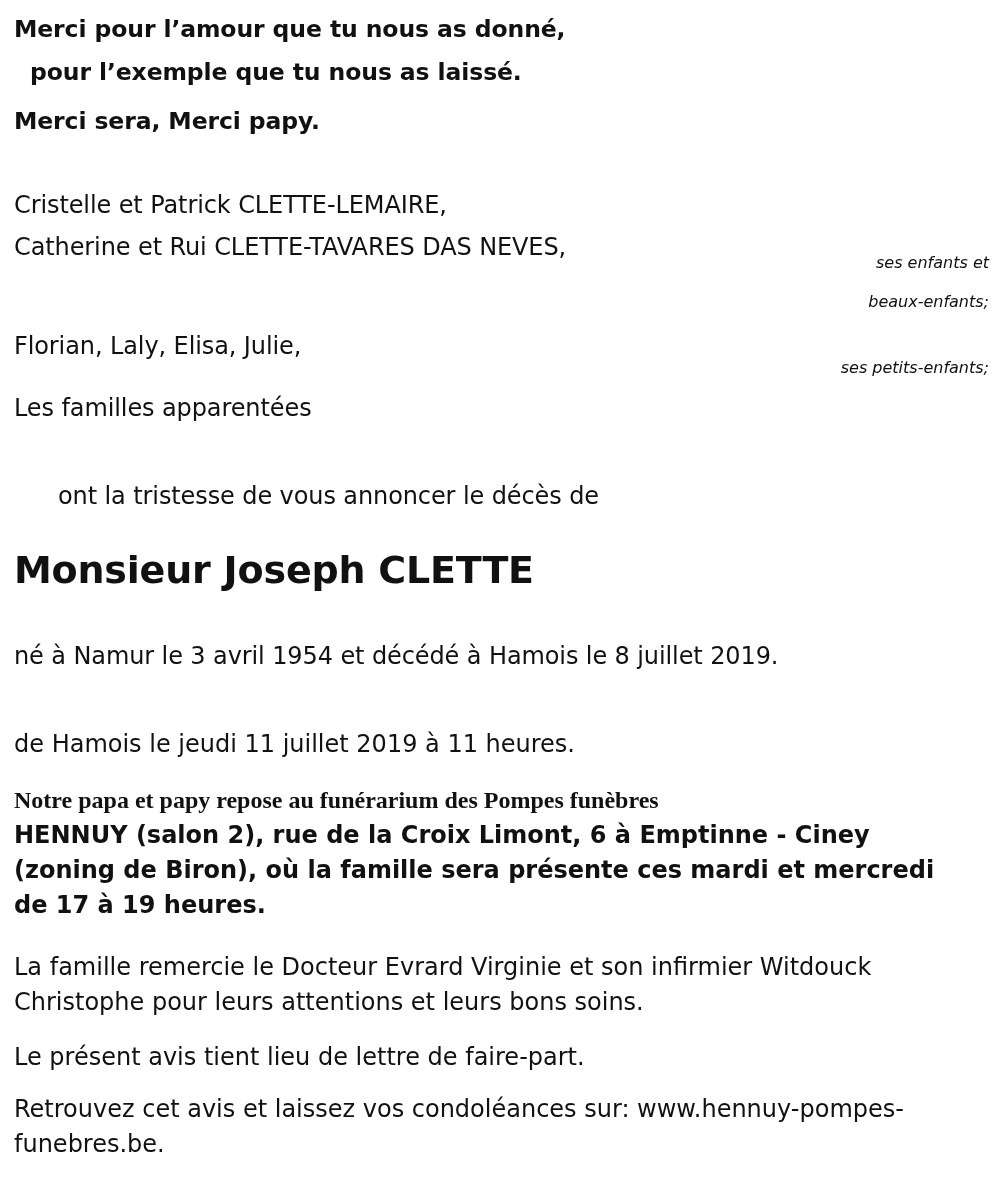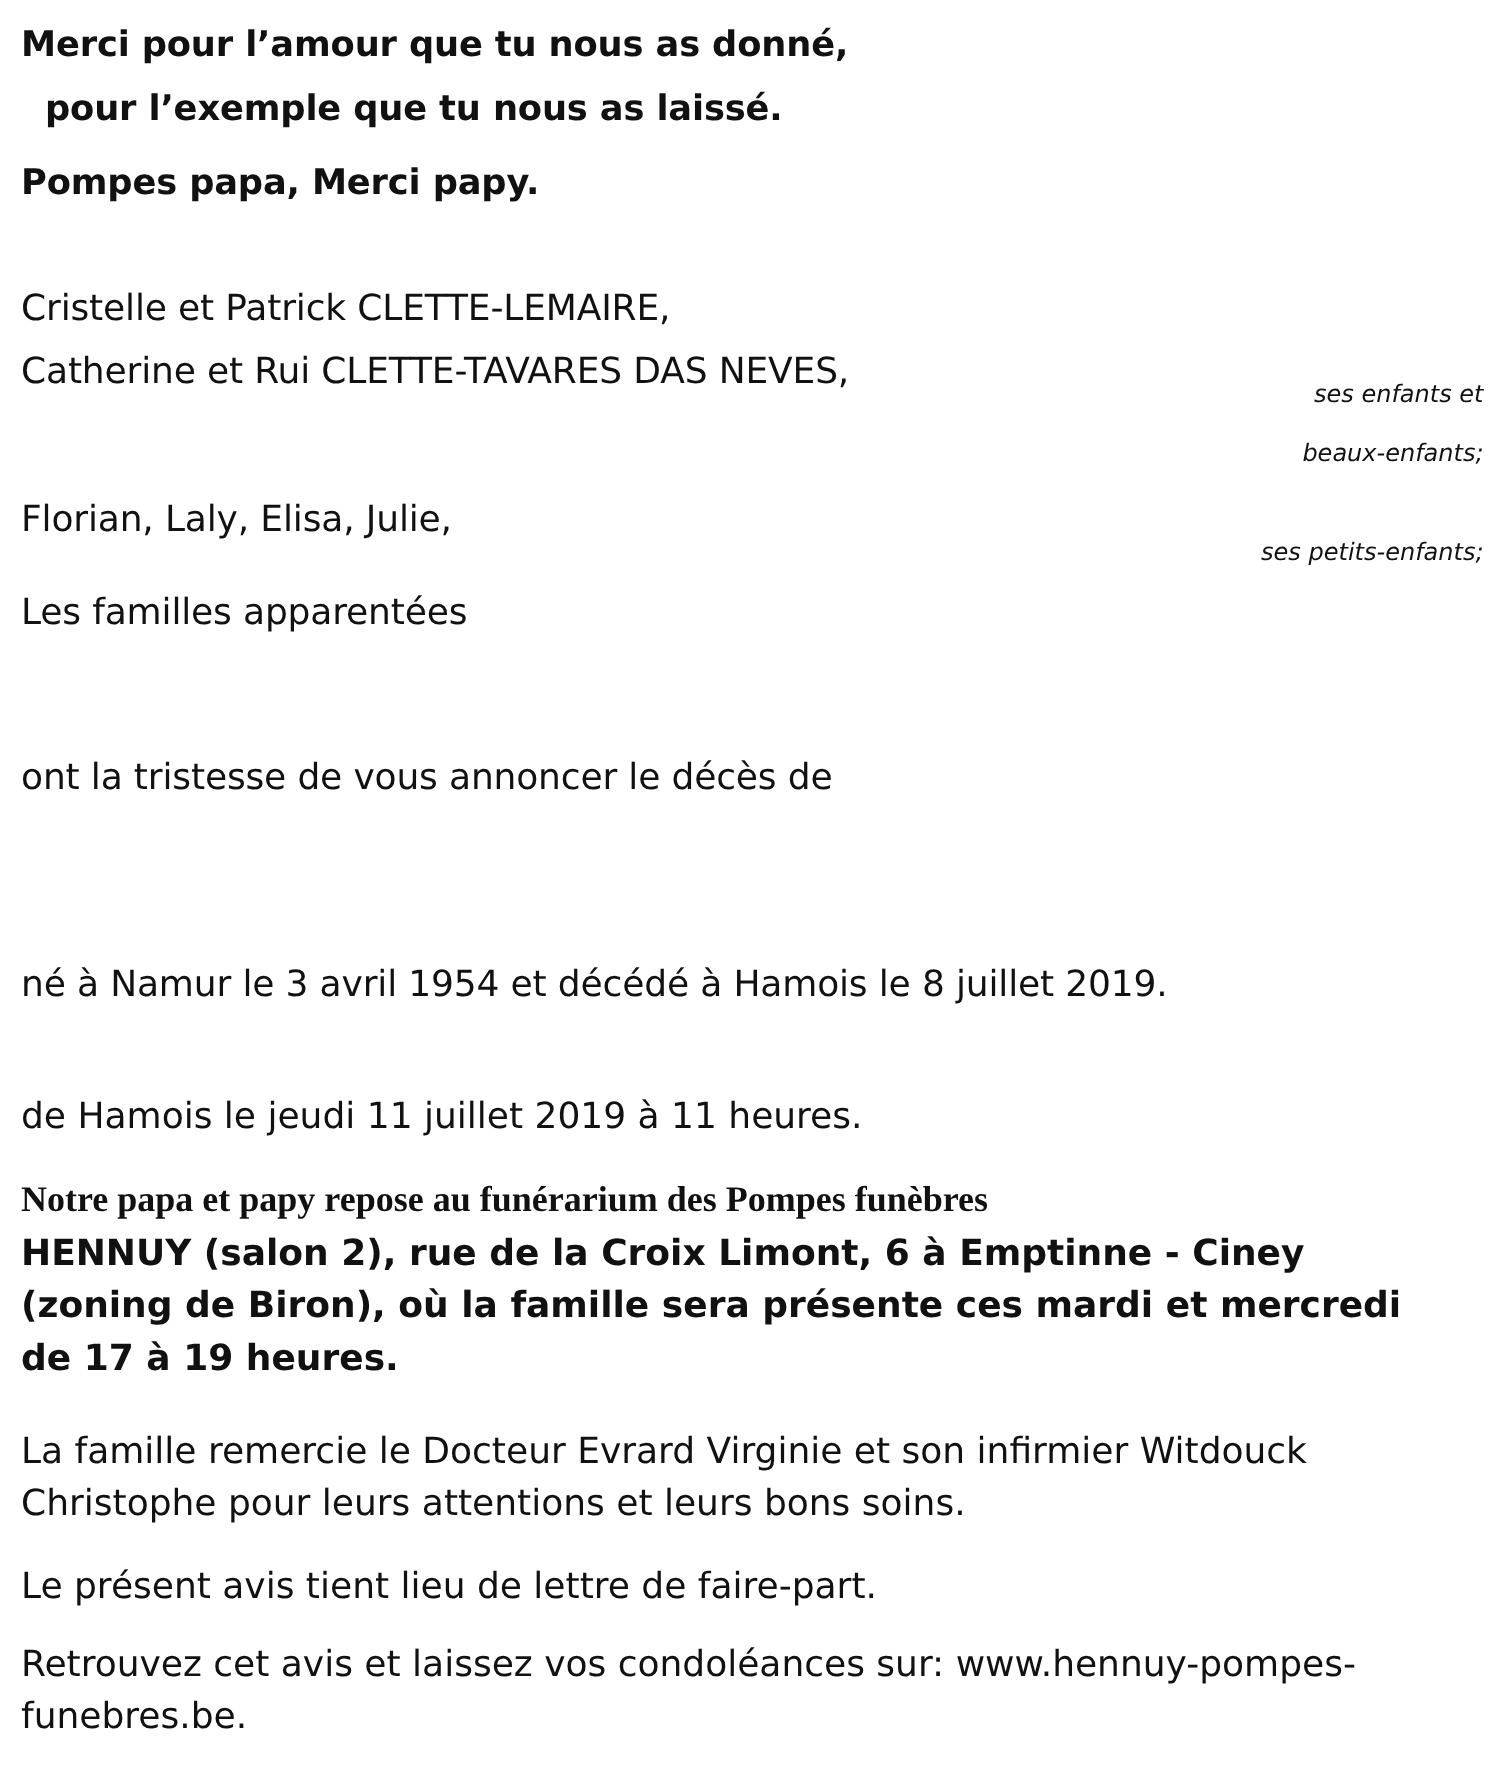--- a/index.html
+++ b/index.html
@@ -83,36 +83,37 @@
     letter-spacing: -0.2px;
   }
 </style>
 </head>
 <body>
 
 <div class="notice">
 
   <div class="line dedication" style="top:18px;">Merci pour l’amour que tu nous as donné,</div>
   <div class="line dedication" style="top:61px;margin-left:16px;">pour l’exemple que tu nous as laissé.</div>
-  <div class="line dedication" style="top:110px;">Pompes papa, Merci papy.</div>
+  <div class="line dedication" style="top:110px;">Merci sera, Merci papy.</div>
 
   <div class="line body-text" style="top:235px;">Catherine et Rui CLETTE-TAVARES DAS NEVES,</div>
   <div class="line body-text" style="top:193px;">Cristelle et Patrick CLETTE-LEMAIRE,</div>
 
   <div class="rel" style="top:255px;">ses enfants et</div>
   <div class="rel" style="top:294px;">beaux-enfants;</div>
 
   <div class="line body-text" style="top:334px;">Florian, Laly, Elisa, Julie,</div>
 
   <div class="rel" style="top:360px;">ses petits-enfants;</div>
 
   <div class="line body-text" style="top:396px;">Les familles apparentées</div>
 
-  <div class="line body-text" style="top:506px;">ont la tristesse de vous annoncer le décès de</div>
+  <div class="line body-text" style="top:484px;margin-left:44px;">ont la tristesse de vous annoncer le décès de</div>
 
+  <div class="deceased-name" style="top:551px;">Monsieur Joseph CLETTE</div>
 
   <div class="line body-text" style="top:644px;">né à Namur le 3 avril 1954 et décédé à Hamois le 8 juillet 2019.</div>
 
   <div class="wrapline body-text" style="top:732px;">de Hamois le jeudi 11 juillet 2019 à 11 heures.</div>
 
   <div class="wrapline body-bold" style="top:788px;font-family:Liberation Serif, serif;">Notre papa et papy repose au funérarium des Pompes funèbres</div>
   <div class="wrapline body-bold" style="top:823px;">HENNUY (salon 2), rue de la Croix Limont, 6 à Emptinne - Ciney</div>
   <div class="wrapline body-bold" style="top:858px;">(zoning de Biron), où la famille sera présente ces mardi et mercredi</div>
   <div class="wrapline body-bold" style="top:893px;">de 17 à 19 heures.</div>
 

